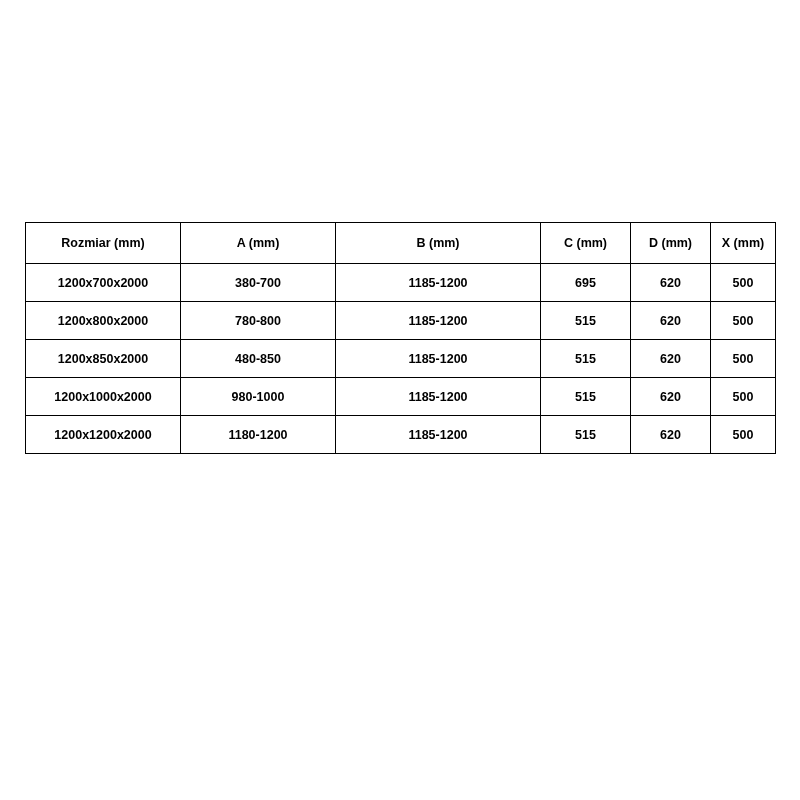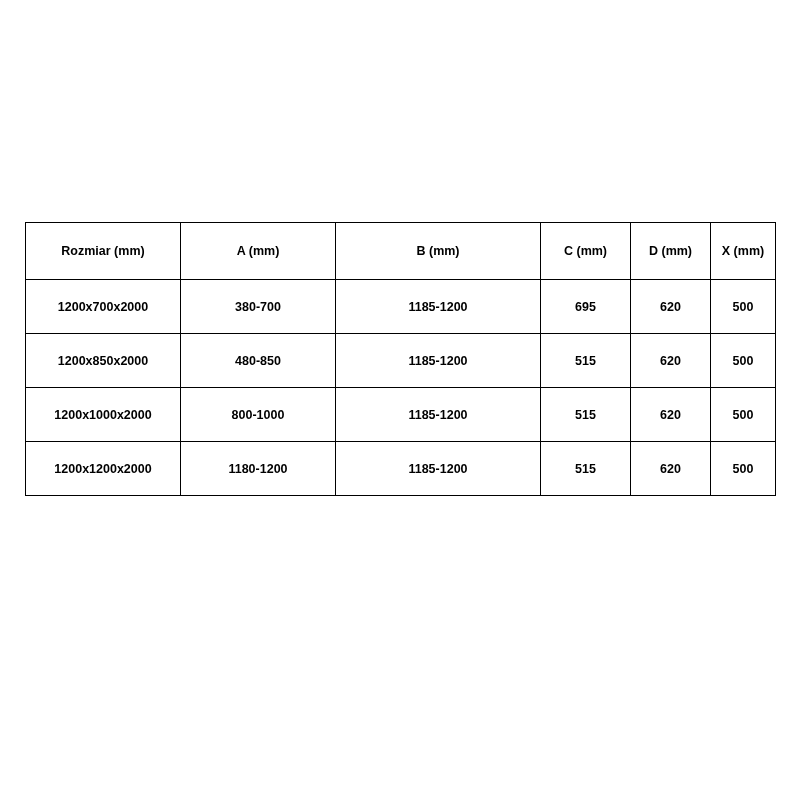--- a/index.html
+++ b/index.html
@@ -27,21 +27,21 @@
     table-layout: fixed;
   }
   table.size-table td,
   table.size-table th {
     border: 1px solid #000000;
     text-align: center;
     vertical-align: middle;
     font-size: 12.5px;
     font-weight: bold;
     height: 37px;
-    padding: 8px 2px;
+    padding: 0 2px;
     color: #000000;
     background: #ffffff;
     white-space: nowrap;
   }
   
   col.c0 { width: 155px; }
   col.c1 { width: 155px; }
   col.c2 { width: 205px; }
   col.c3 { width: 90px; }
   col.c4 { width: 80px; }
@@ -77,30 +77,38 @@
     <tbody>
       <tr>
         <td>1200x700x2000</td>
         <td>380-700</td>
         <td>1185-1200</td>
         <td>695</td>
         <td>620</td>
         <td>500</td>
       </tr>
       <tr>
+        <td>1200x800x2000</td>
+        <td>780-800</td>
+        <td>1185-1200</td>
+        <td>515</td>
+        <td>620</td>
+        <td>500</td>
+      </tr>
+      <tr>
         <td>1200x850x2000</td>
         <td>480-850</td>
         <td>1185-1200</td>
         <td>515</td>
         <td>620</td>
         <td>500</td>
       </tr>
       <tr>
         <td>1200x1000x2000</td>
-        <td>800-1000</td>
+        <td>980-1000</td>
         <td>1185-1200</td>
         <td>515</td>
         <td>620</td>
         <td>500</td>
       </tr>
       <tr>
         <td>1200x1200x2000</td>
         <td>1180-1200</td>
         <td>1185-1200</td>
         <td>515</td>

